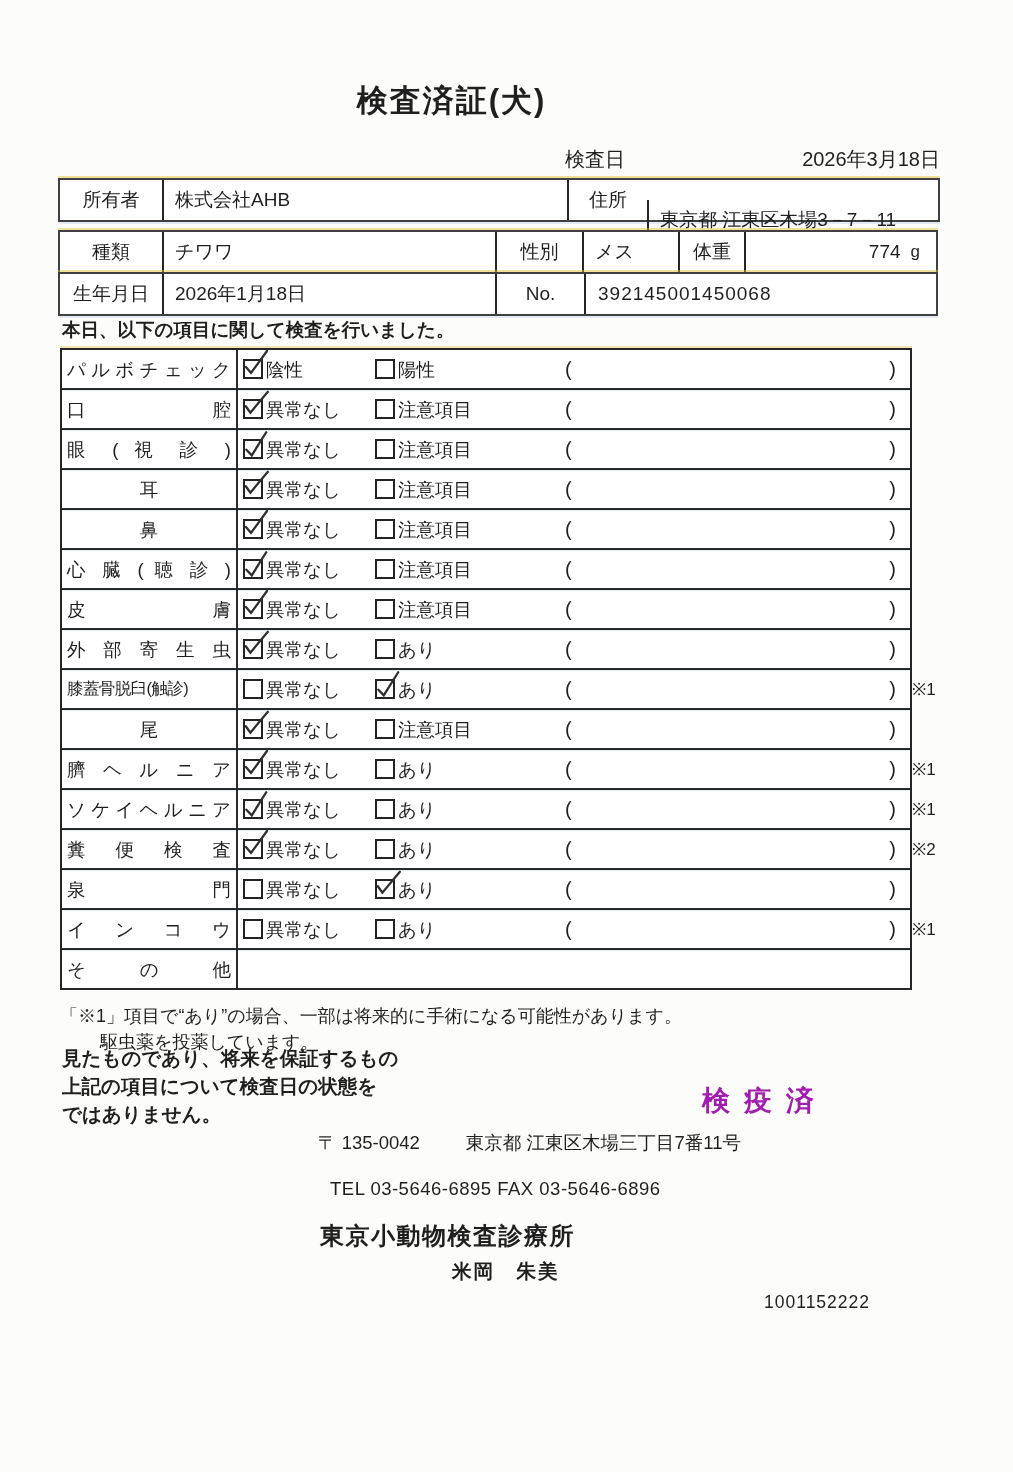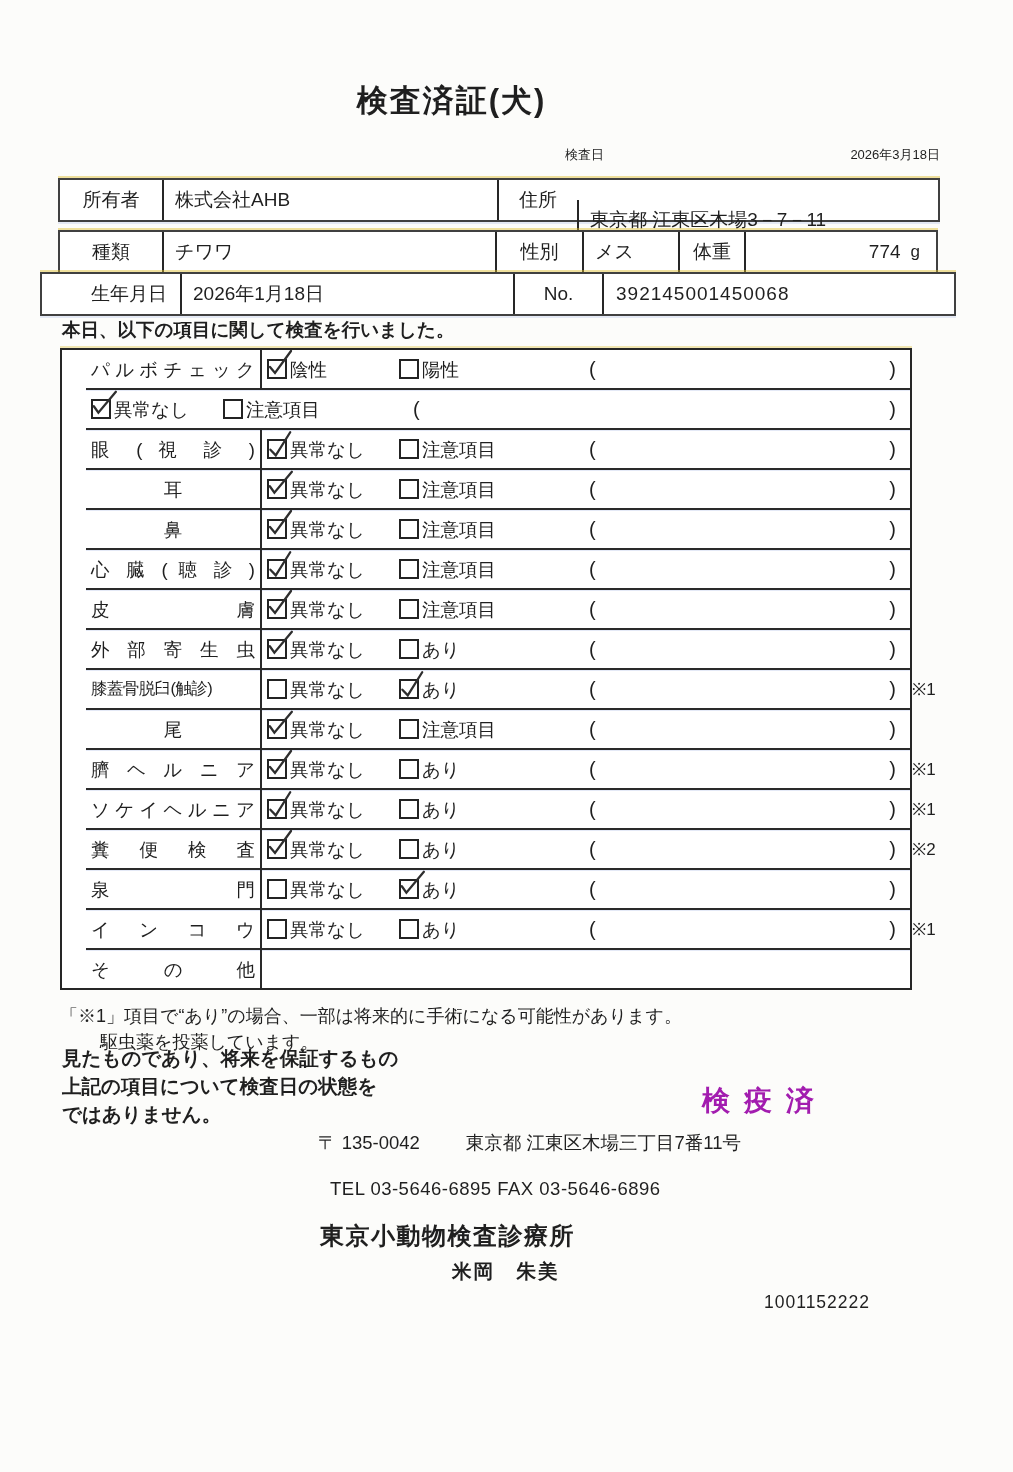--- a/index.html
+++ b/index.html
@@ -8,53 +8,53 @@
     background:#fcfcfa;color:#1f1f1f;
     font-family:"Liberation Sans",sans-serif;
     overflow:hidden;
   }
   .abs{position:absolute;}
 
   
   .title{top:80px;left:0;width:903px;text-align:center;
     font-size:31px;font-weight:600;letter-spacing:2px;}
   .daterow{top:146px;left:565px;width:375px;display:flex;
-    justify-content:space-between;font-size:13px;font-weight:500;}
+    justify-content:space-between;font-size:20px;font-weight:500;}
 
   
   .htable{display:flex;border:2px solid #404040;background:#fff;
     box-shadow:0 -2px 0 rgba(222,188,40,.45),0 2px 0 rgba(120,150,215,.18);}
   .hcell{display:flex;align-items:center;font-size:19px;box-sizing:border-box;height:100%;}
   .lab{justify-content:center;font-weight:500;}
   .val{padding-left:11px;}
   .bl{border-left:2px solid #262626;}
   .owner-t{top:178px;left:58px;width:878px;height:40px;}
   .pet-r1{top:230px;left:58px;width:876px;height:40px;}
-  .pet-r2{top:272px;left:40px;width:876px;height:40px;padding-left:36px;}
+  .pet-r2{top:272px;left:58px;width:876px;height:40px;}
   .w-ownlab{width:102px;}
-  .w-ownval{width:335px;}
+  .w-ownval{width:405px;}
   .w-addrlab{width:80px;}
   .w-addrval{flex:1;margin-top:20px;}
   .w-breedlab{width:102px;}
   .w-breedval{width:333px;}
   .w-sexlab{width:87px;}
   .w-sexval{width:96px;}
   .w-wlab{width:66px;}
   .w-wval{flex:1;justify-content:flex-end;padding-right:16px;}
   .unit{font-size:17px;margin-left:10px;}
   .w-nolab{width:89px;}
   .w-noval{flex:1;padding-left:12px;letter-spacing:1px;}
 
   .intro{top:317px;left:62px;font-size:18.5px;font-weight:600;}
 
   
   .ctable{top:348px;left:60px;width:848px;border:2px solid #262626;background:#fff;
     box-shadow:0 -2px 0 rgba(222,188,40,.35);}
   .crow{display:flex;height:38px;border-bottom:2px solid #2a2a2a;position:relative;
-    box-shadow:0 1px 0 rgba(130,155,215,.22);margin-left:24px;}
+    box-shadow:0 1px 0 rgba(130,155,215,.22);}
   .crow:last-child{border-bottom:none;box-shadow:none;}
   .rlabel{width:164px;border-right:2px solid #2a2a2a;display:flex;align-items:center;
     padding:0 5px;font-size:18.5px;box-sizing:content-box;}
   .rlabel>span{display:block;width:100%;text-align:justify;text-align-last:justify;}
   .rlabel.center>span{text-align:center;text-align-last:center;}
   .rlabel.compact>span{font-size:16.5px;letter-spacing:-0.6px;text-align:left;text-align-last:left;}
   .rbody{flex:1;display:flex;align-items:center;padding-left:5px;font-size:18.5px;}
   .opt{display:flex;align-items:center;}
   .o1{width:132px;}
   .o2{width:190px;}
@@ -139,20 +139,23 @@
           <span>陽性</span>
         </span>
       <span class="paren">(</span>
         <span class="fill"></span>
         <span class="paren pclose">)</span>
     </div>
     <span class="refmark"></span>
   </div>
 
   <div class="crow">
+    <div class="rlabel">
+        <span>口 腔</span>
+      </div>
     <div class="rbody">
       <span class="opt o1">
           <span class="cb cb1 checked">
             <svg class="mark" viewBox="0 0 30 30">
               <path d="M5 18 L10 24 L26 2"></path>
             </svg>
           </span>
           <span>異常なし</span>
         </span>
       <span class="opt o2">

